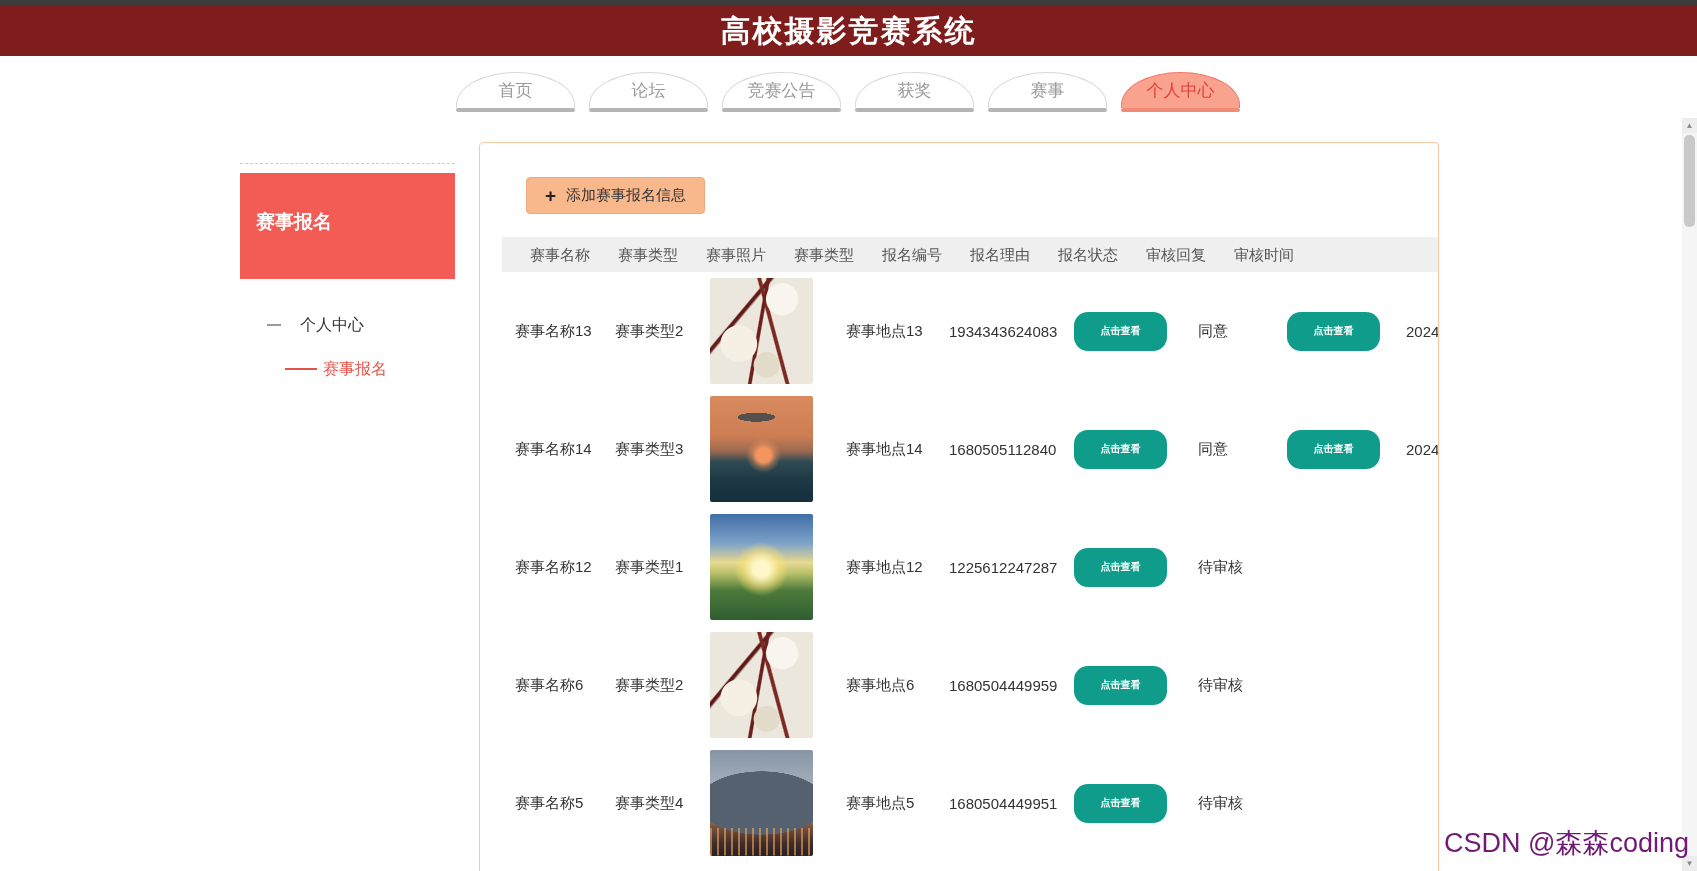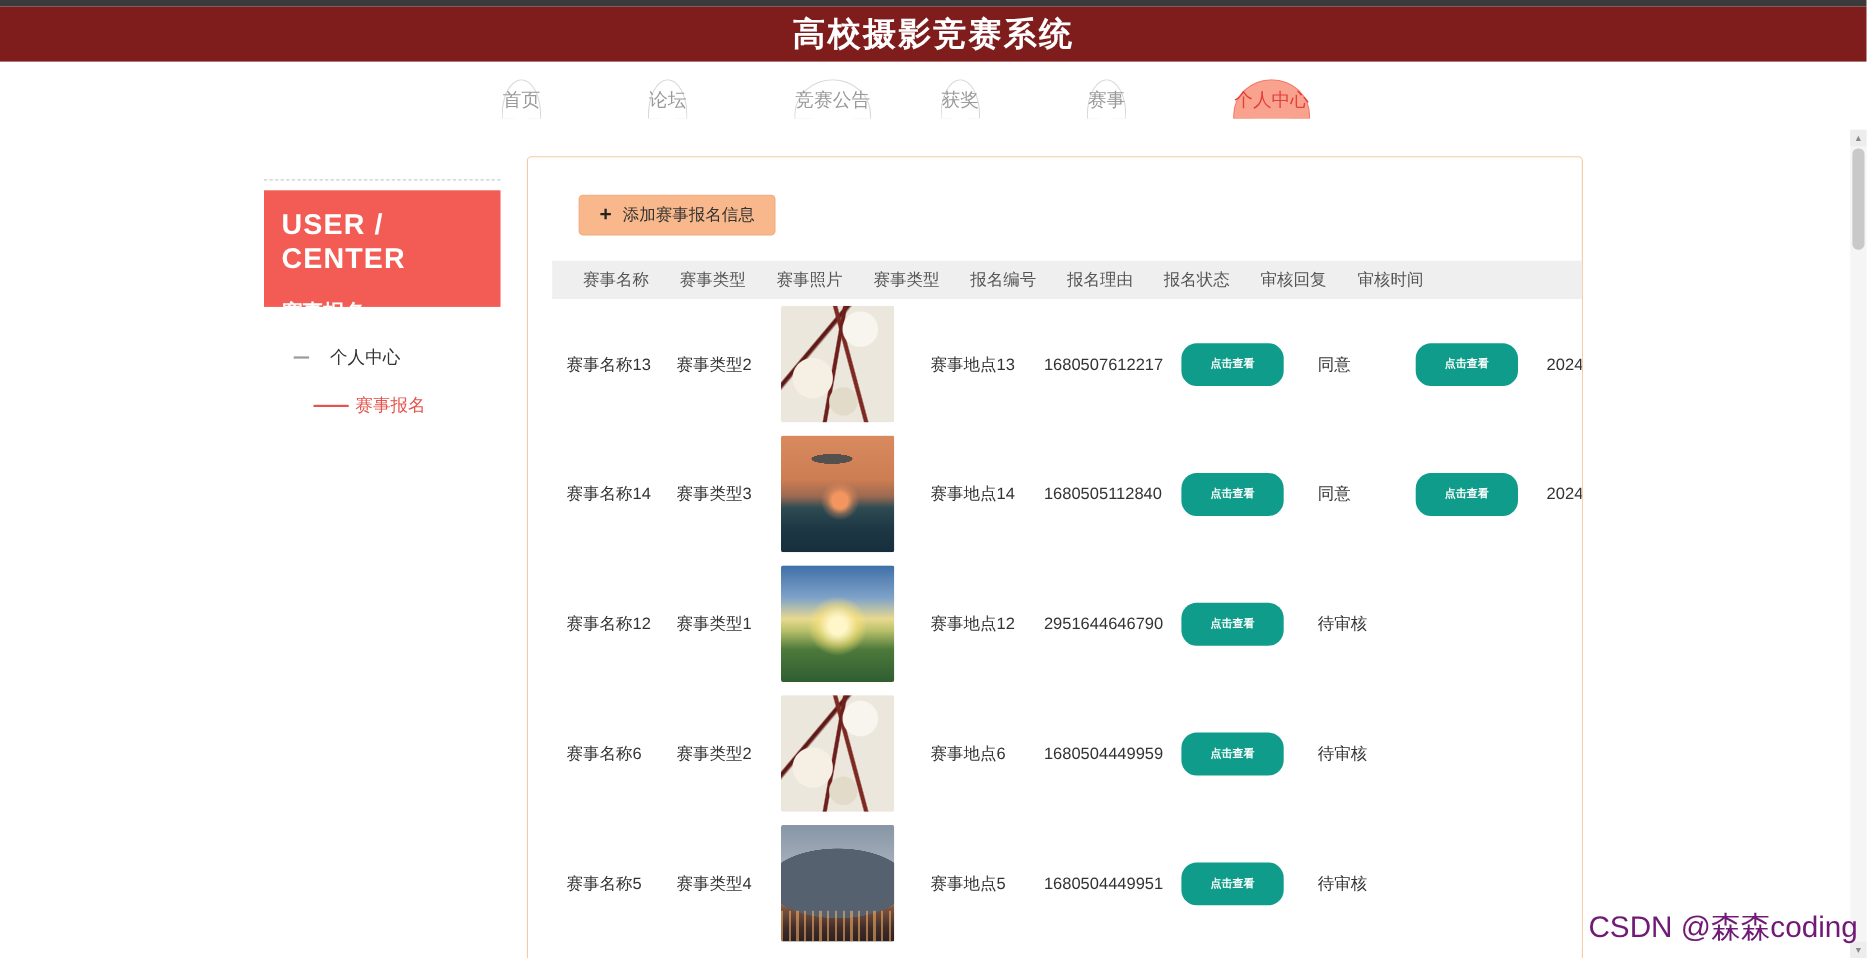--- a/index.html
+++ b/index.html
@@ -9,21 +9,21 @@
 
   
   .topbar { position:absolute; left:0; top:0; width:100%; height:6px; background:#3b3b3b; }
   .appbar { position:absolute; left:0; top:6px; width:100%; height:50px; background:#7f1d1d;
     display:flex; align-items:center; justify-content:center; }
   .appbar h1 { color:#fff; font-size:30px; font-weight:bold; letter-spacing:2px; }
 
   
   .tabs { position:absolute; top:72px; left:848px; transform:translateX(-50%);
     display:flex; gap:14px; }
-  .tab-wrap { display:flex; flex-direction:row; width:119px; cursor:pointer; }
+  .tab-wrap { display:flex; flex-direction:column; width:119px; cursor:pointer; }
   .tab-dome { height:36px; background:#fff; border:1px solid #d8d8d8; border-bottom:none;
     border-radius:55% 55% 0 0 / 100% 100% 0 0; color:#9a9a9a; font-size:17px;
     display:flex; align-items:center; justify-content:center; }
   .tab-bar { height:4px; background:#b5b5b5; border-radius:2px; }
   .tab-wrap.active .tab-dome { background:#f9a38f; border-color:#f2776b; color:#e3403a; }
   .tab-wrap.active .tab-bar { background:#f08b78; }
 
   
   .sidebar { position:absolute; left:240px; top:163px; width:215px; border-top:1px dashed #ccc;
     padding-top:9px; }
@@ -130,21 +130,20 @@
       <div class="tab-bar"></div>
     </div>
     <div class="tab-wrap active">
       <div class="tab-dome">个人中心</div>
       <div class="tab-bar"></div>
     </div>
   </nav>
 
 <aside class="sidebar">
   <div class="user-box">
-    <div class="ub-title">USER / CENTER</div>
     <div class="ub-sub">赛事报名</div>
   </div>
   <div class="menu">
 
   <div class="menu-item level-1">
         <span class="dash"></span>
         <span>个人中心</span>
       </div>
       <div class="menu-item active level-2">
         <span class="dash"></span>
@@ -174,21 +173,21 @@
       </div>
     <div>
 
     <div class="trow">
           <div class="td c-name">赛事名称13</div>
           <div class="td c-type">赛事类型2</div>
           <div class="td c-photo">
             <div class="photo photo-cherry-blossom"></div>
           </div>
           <div class="td c-place">赛事地点13</div>
-          <div class="td c-num">1680507612217</div>
+          <div class="td c-num">1934343624083</div>
           <div class="td c-reason">
             <button class="view-btn">点击查看</button>
           </div>
           <div class="td c-status">同意</div>
           <div class="td c-reply">
             <button class="view-btn">点击查看</button>
           </div>
           <div class="td c-time">2024-0</div>
         </div>
         <div class="trow">
@@ -208,21 +207,21 @@
           </div>
           <div class="td c-time">2024-0</div>
         </div>
         <div class="trow">
           <div class="td c-name">赛事名称12</div>
           <div class="td c-type">赛事类型1</div>
           <div class="td c-photo">
             <div class="photo photo-sunrise-valley"></div>
           </div>
           <div class="td c-place">赛事地点12</div>
-          <div class="td c-num">2951644646790</div>
+          <div class="td c-num">1225612247287</div>
           <div class="td c-reason">
             <button class="view-btn">点击查看</button>
           </div>
           <div class="td c-status">待审核</div>
           <div class="td c-reply">
             <button class="view-btn" style="visibility: hidden;"></button>
           </div>
           <div class="td c-time"></div>
         </div>
         <div class="trow">

